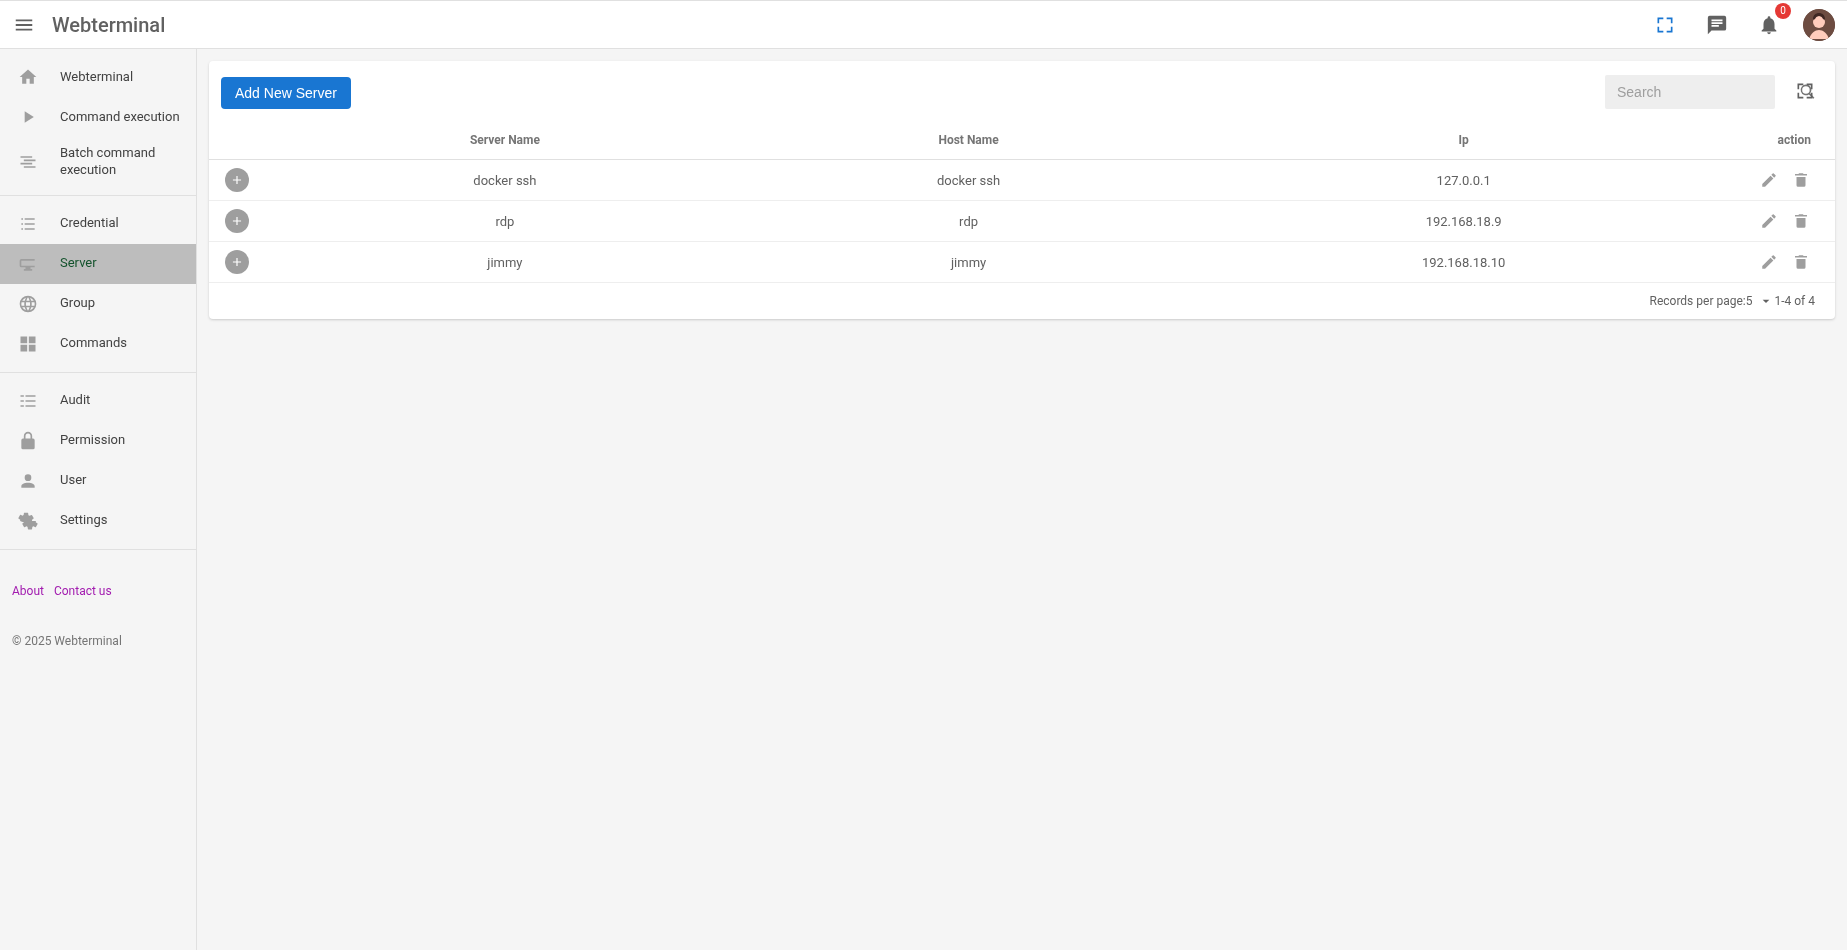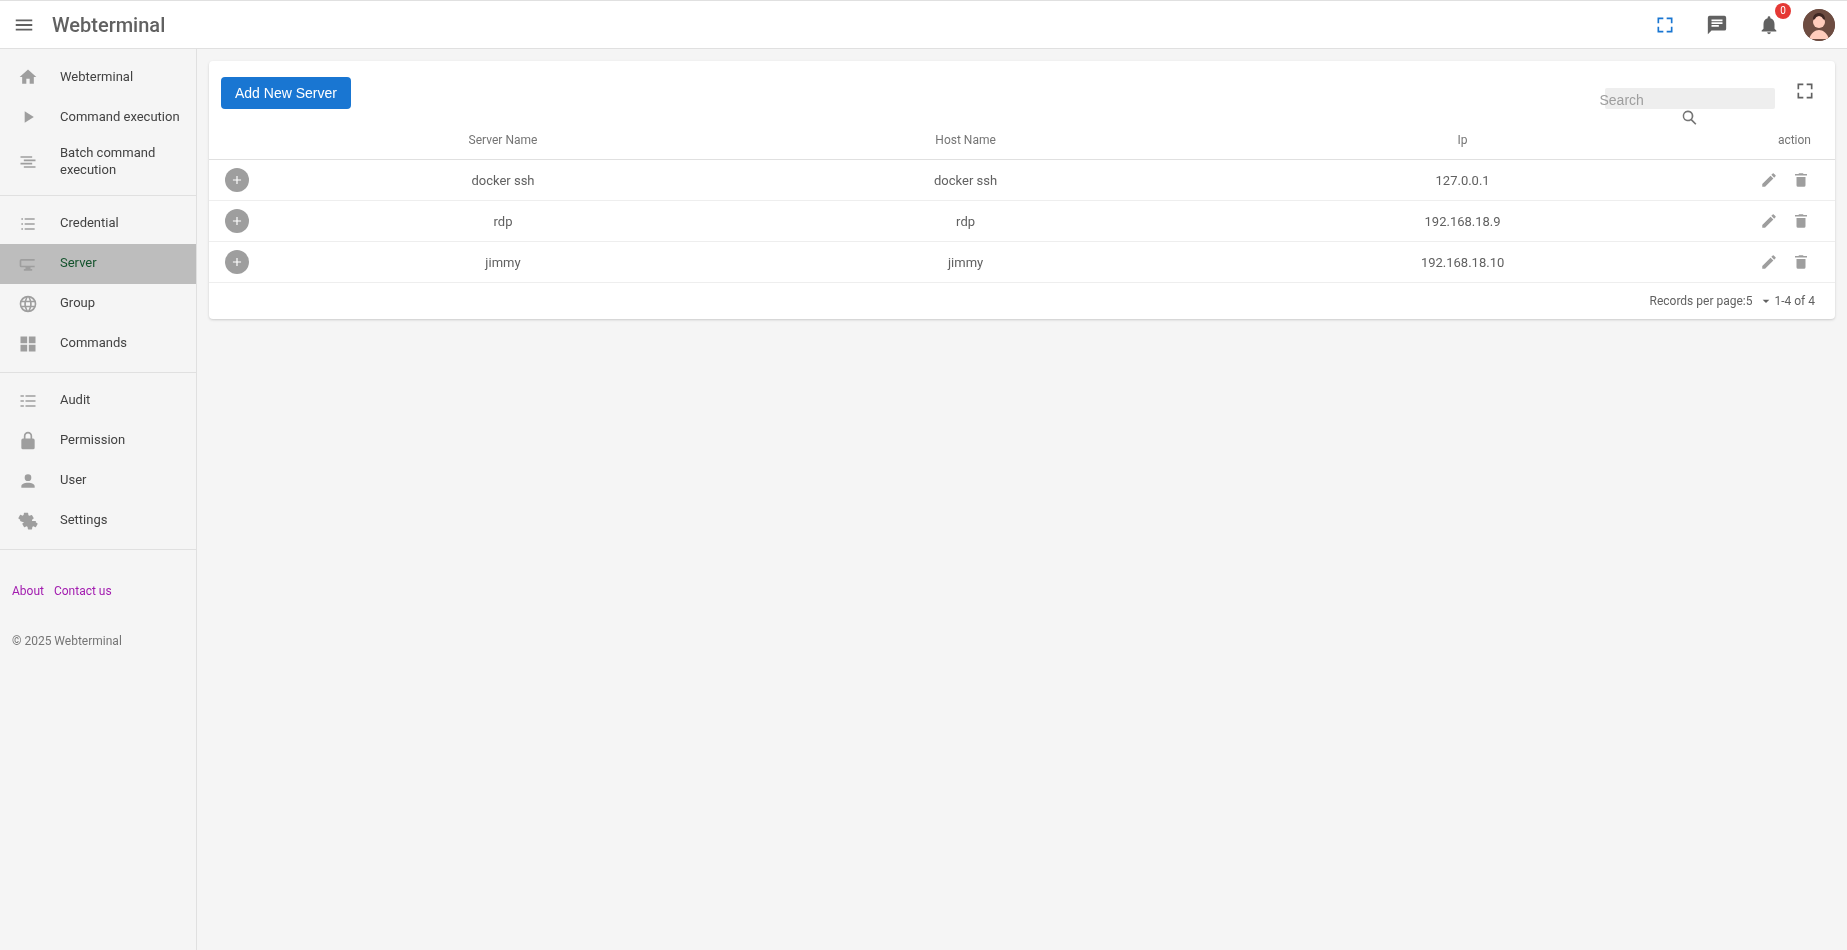--- a/index.html
+++ b/index.html
@@ -134,43 +134,42 @@
       padding: 8px 14px;
       border-radius: 4px;
       font-size: 14px;
       cursor: pointer;
     }
     .card-header-spacer { flex: 1; }
     .search-box {
       background: #eeeeee;
       display: flex;
       align-items: center;
-      padding: 4px 12px;
+      padding: 17px 12px;
       height: 21px;
       border-radius: 2px;
       width: 170px;
-      flex-direction: column;
     }
     .search-box input {
       background: transparent;
       border: none;
       outline: none;
       flex: 1;
       font-size: 14px;
       color: #424242;
     }
     .search-box input::placeholder { color: #9e9e9e; }
     .search-box .search-icon { color: #757575; }
     table {
       width: 100%;
       border-collapse: collapse;
     }
     thead th {
       font-size: 12px;
-      font-weight: 400;
+      font-weight: 700;
       color: #757575;
       padding: 12px 16px;
       text-align: center;
       border-bottom: 1px solid #e0e0e0;
     }
     thead th.expand-col { width: 56px; }
     thead th.action-col { width: 100px; text-align: right; padding-right: 24px;}
     tbody td {
       font-size: 13px;
       color: #616161;

